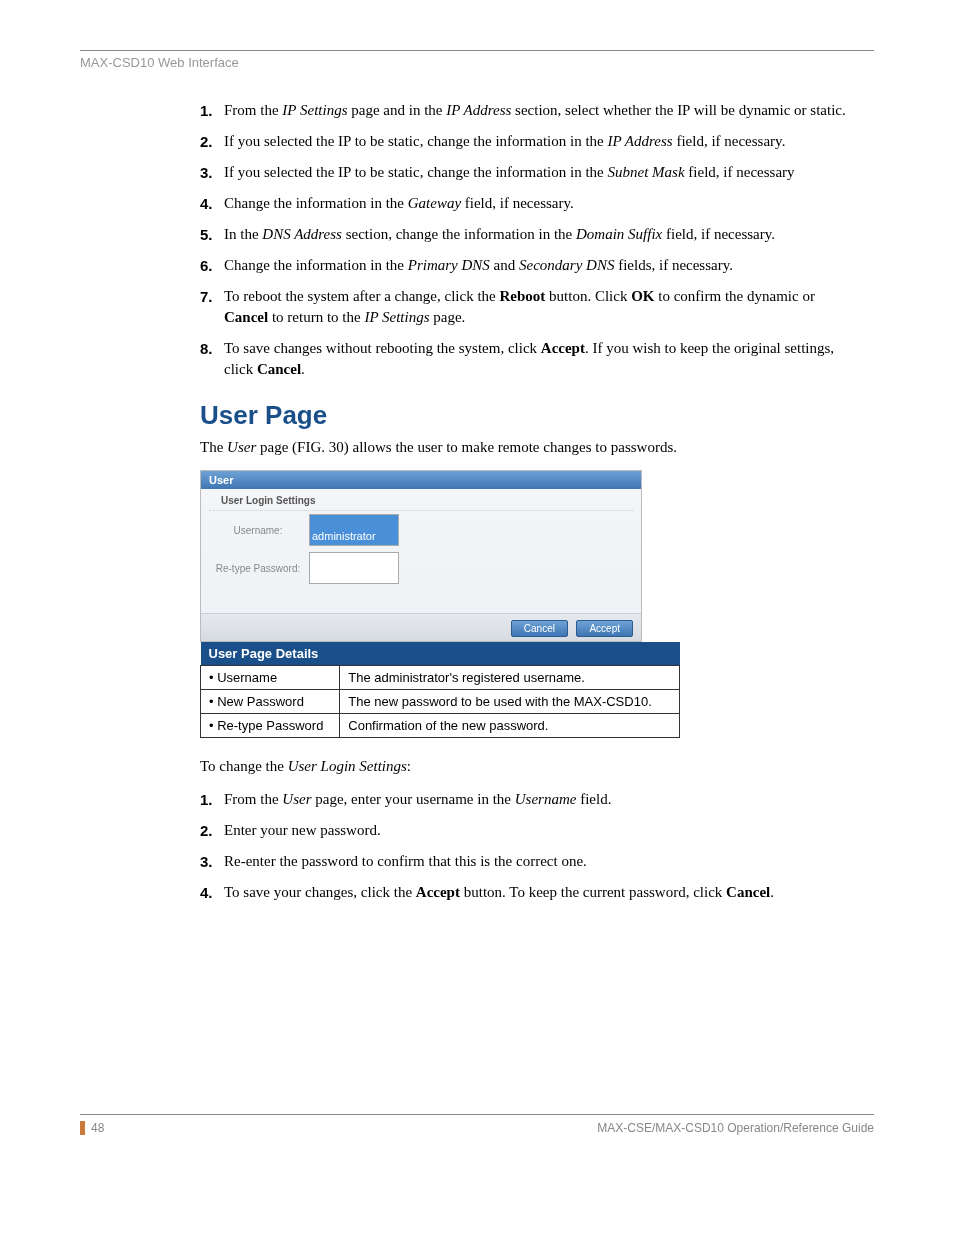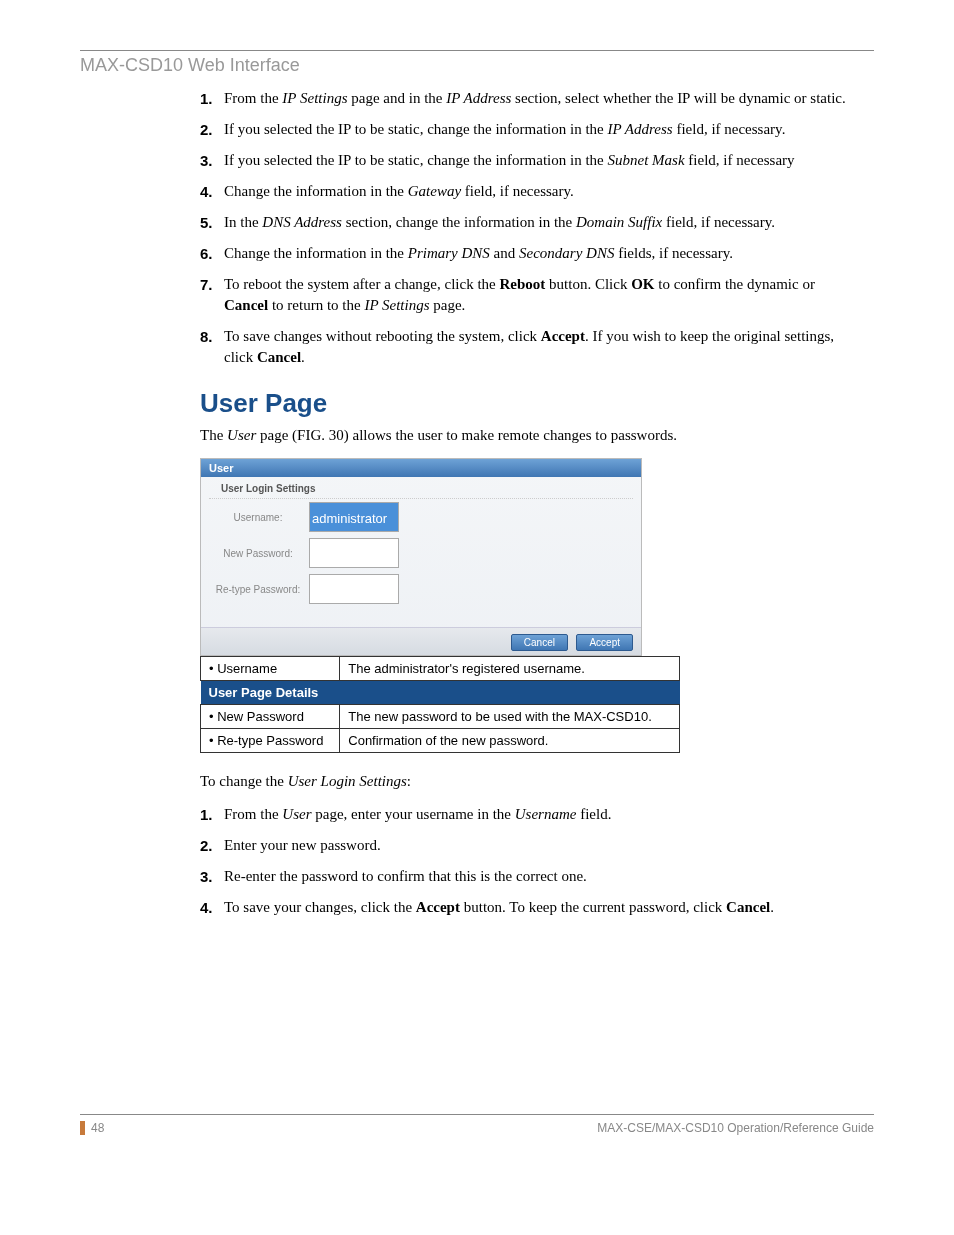--- a/index.html
+++ b/index.html
@@ -15,23 +15,23 @@
     position: relative;
     min-height: 1165px;
     box-sizing: border-box;
   }
   .top-rule {
     border-top: 1px solid #888;
     margin-bottom: 4px;
   }
   .header-text {
     font-family: Arial, Helvetica, sans-serif;
-    font-size: 18px;
+    font-size: 13px;
     color: #999;
-    margin-bottom: 12px;
+    margin-bottom: 30px;
   }
   .content {
     margin-left: 120px;
     margin-right: 20px;
   }
   ol.steps {
     list-style: none;
     padding: 0;
     margin: 0 0 18px 0;
   }
@@ -97,35 +97,35 @@
     text-align: center;
     font-size: 10px;
     color: #888;
     padding-right: 6px;
   }
   .fig-input {
     width: 90px;
     height: 30px;
     border: 1px solid #aaa;
     background: #fff;
-    font-size: 13px;
+    font-size: 11px;
     color: #4a7;
-    padding: 8px 2px;
+    padding: 15px 2px;
     box-sizing: border-box;
   }
   .fig-input.sel {
     background: #4a90d9;
     color: #fff;
   }
   .fig-buttons {
     background: linear-gradient(#e6e9ed,#d6dbe2);
     padding: 4px 8px;
     text-align: right;
     border-top: 1px solid #ccd;
-    margin-top: 20px;
+    margin-top: 26px;
   }
   .fig-btn {
     display: inline-block;
     background: linear-gradient(#6ea2d6,#3f76b3);
     color: #fff;
     font-size: 10px;
     padding: 2px 12px;
     border: 1px solid #2d5a8f;
     border-radius: 2px;
     margin-left: 4px;
@@ -226,43 +226,39 @@
 
     <h2 class="section">User Page</h2>
     <div class="para"><span>The </span><span class="italic">User</span><span> page (FIG. 30) allows the user to make remote changes to passwords.</span></div>
 
     <div class="fig-panel">
       <div class="fig-titlebar">User</div>
       <div class="fig-subhead">User Login Settings</div>
       <div class="fig-row">
           <div class="fig-label">Username:</div>
           <div class="fig-input sel">administrator</div>
-        </div>
-      <div class="fig-row">
-          <div class="fig-label">New Password:</div>
-          <div class="fig-input"></div>
         </div>
       <div class="fig-row">
           <div class="fig-label">Re-type Password:</div>
           <div class="fig-input"></div>
         </div>
       <div class="fig-buttons">
         <span class="fig-btn">Cancel</span>
         <span class="fig-btn">Accept</span>
       </div>
     </div>
 
     <table class="details">
       <tbody>
           <tr>
+            <th colspan="2">User Page Details</th>
+          </tr>
+      <tr>
             <td>• Username</td>
             <td>The administrator's registered username.</td>
-          </tr>
-      <tr>
-            <th colspan="2">User Page Details</th>
           </tr>
       <tr>
             <td>• New Password</td>
             <td>The new password to be used with the MAX-CSD10.</td>
           </tr>
       <tr>
             <td>• Re-type Password</td>
             <td>Confirmation of the new password.</td>
           </tr>
     </tbody>

